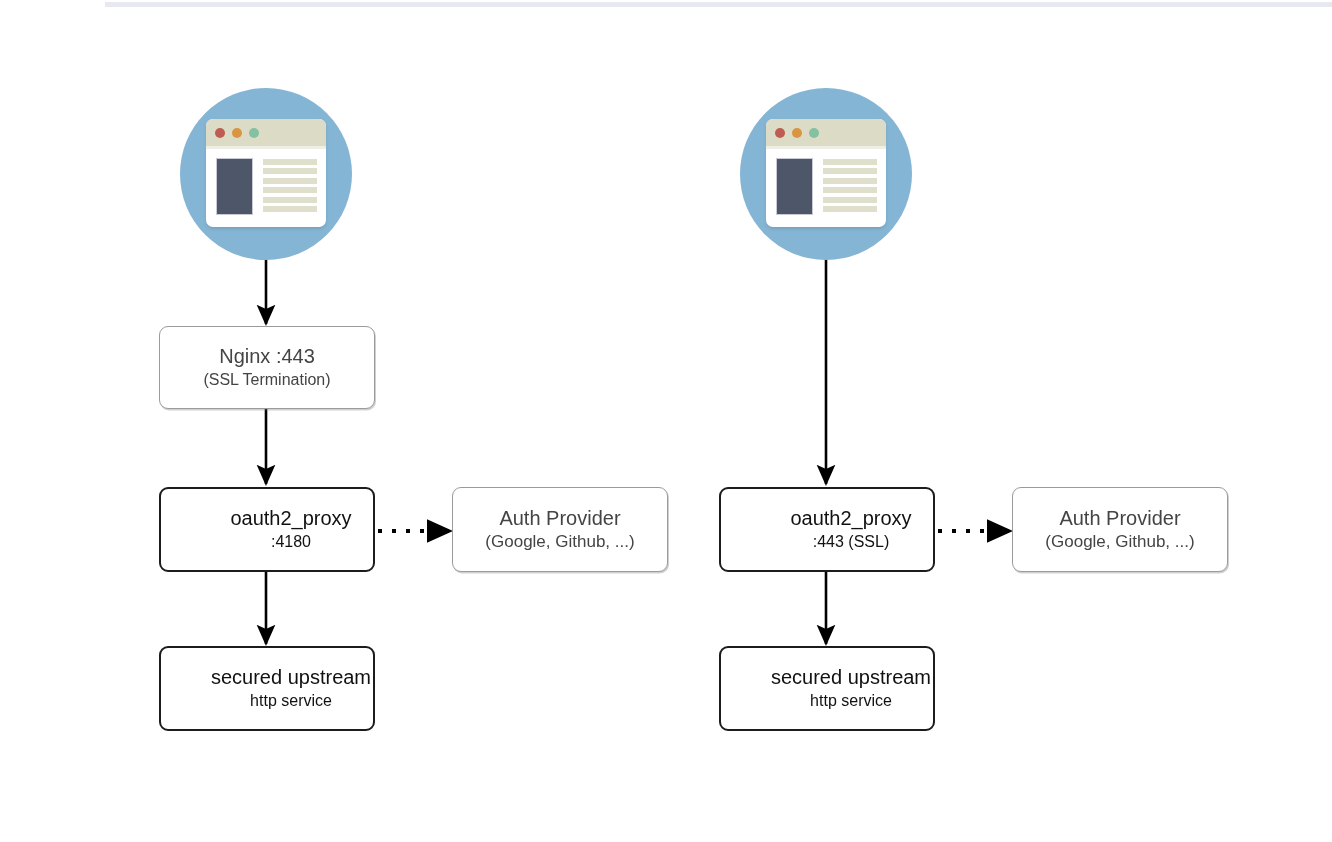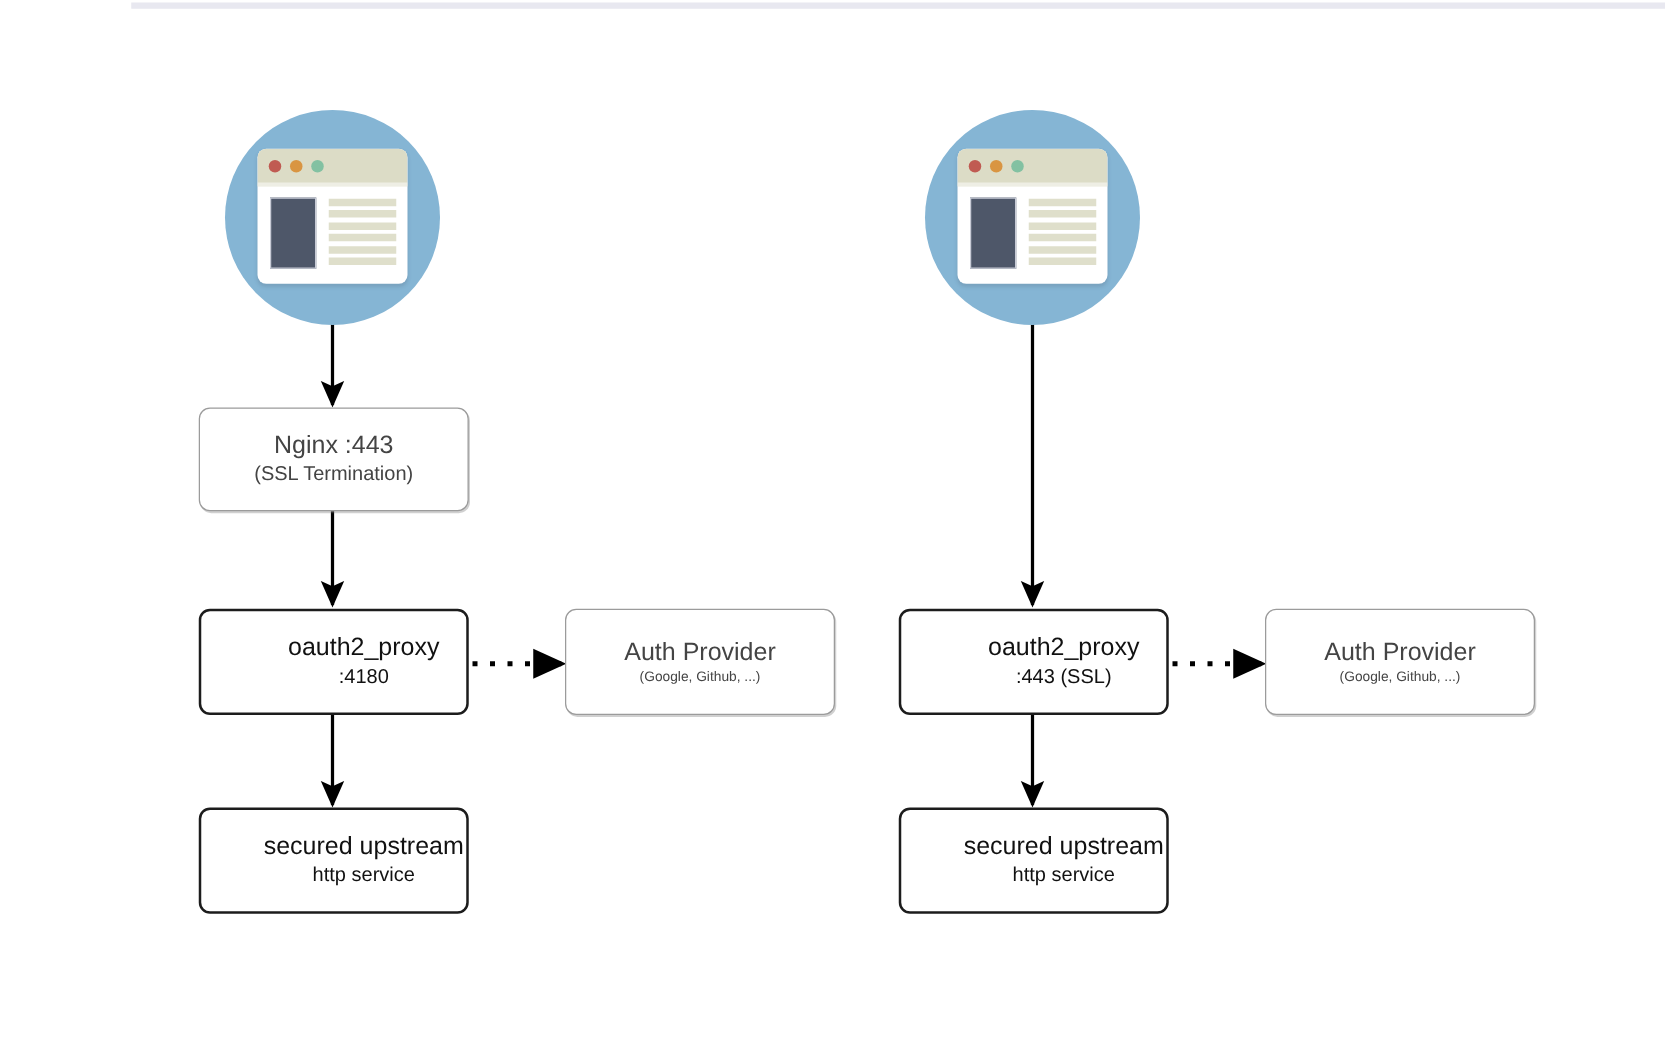--- a/index.html
+++ b/index.html
@@ -125,21 +125,21 @@
     color: #444444;
     box-shadow: 1px 1.5px 0 rgba(120,120,120,0.35);
   }
   .node-box.strong {
     border: 2.4px solid #1c1c1c;
     color: #111111;
     padding-left: 48px;
   }
   .node-line-1 { font-size: 20px; }
   .node-line-2 { font-size: 16px; }
-  .node-line-sub { font-size: 11px; }
+  .node-line-sub { font-size: 17px; }
 
   
   #connectors {
     position: absolute;
     left: 0; top: 0;
     width: 1332px;
     height: 842px;
     pointer-events: none;
   }
 </style>

